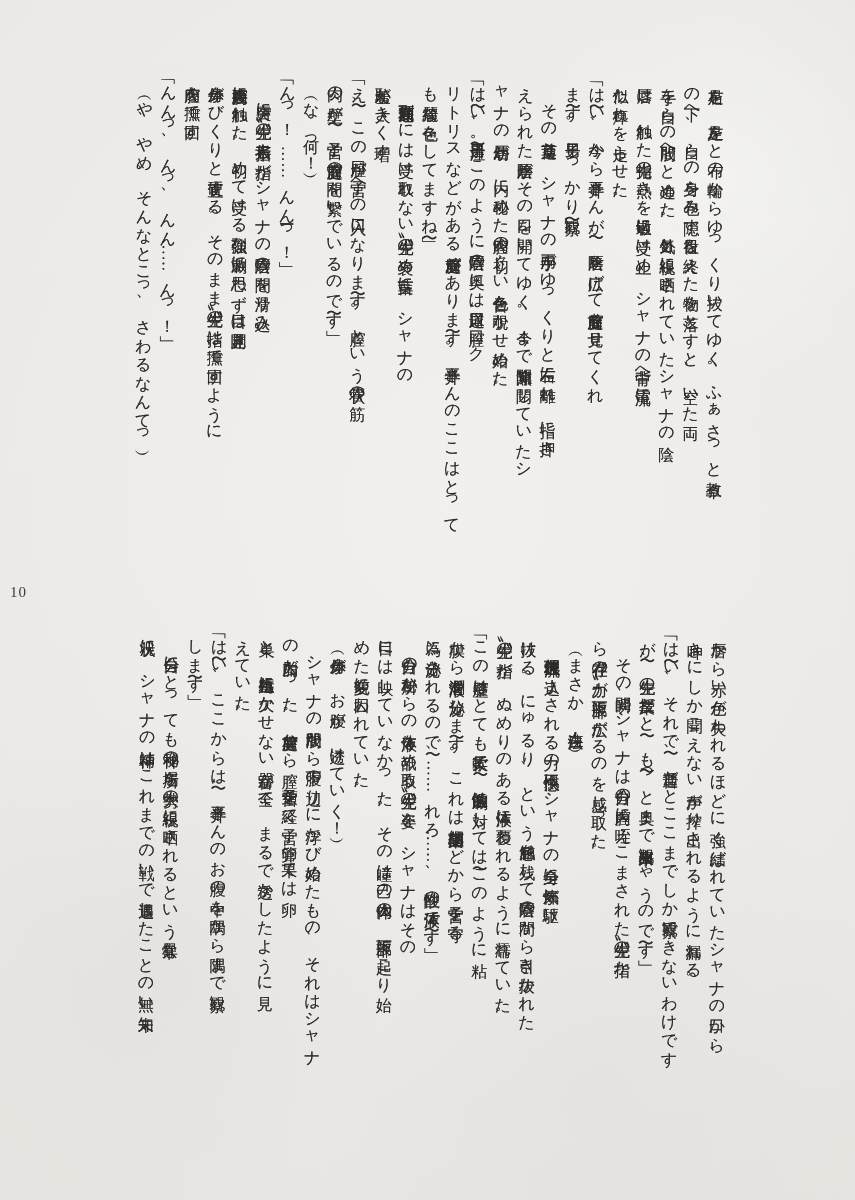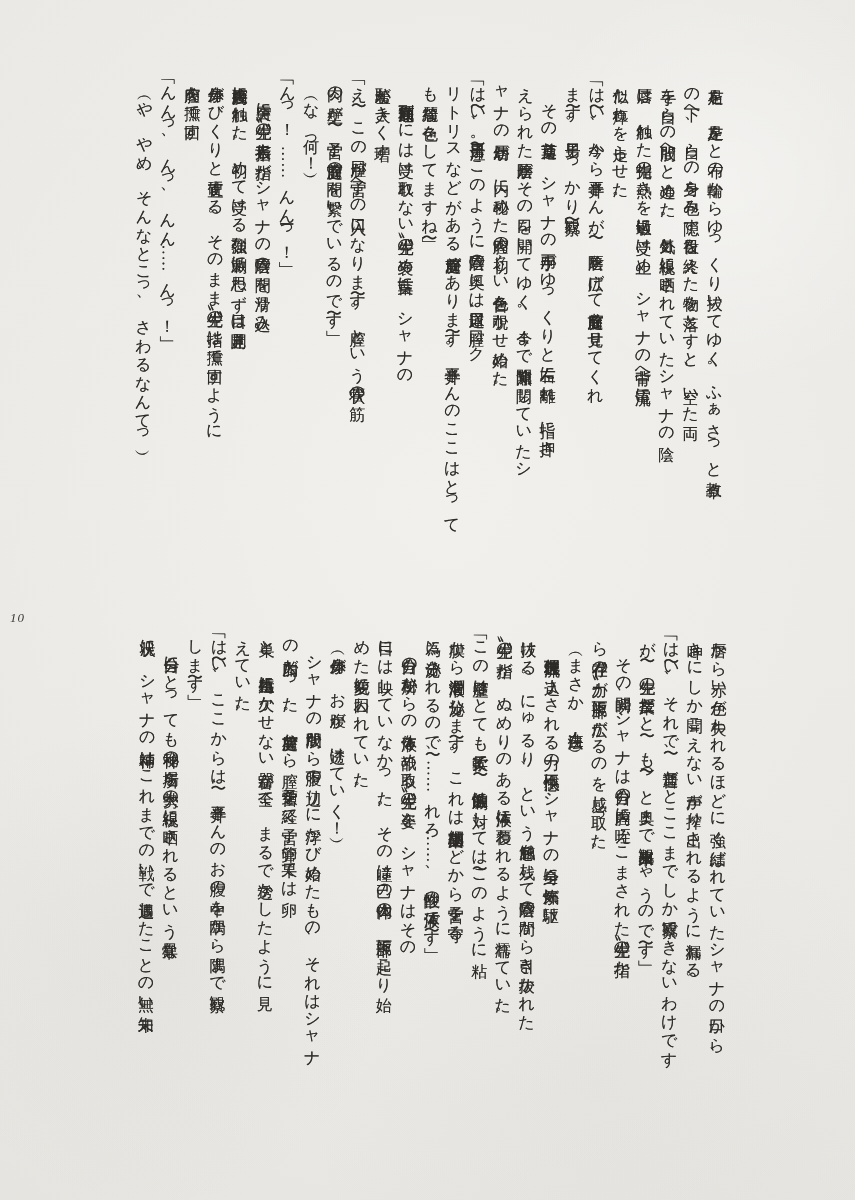--- a/index.html
+++ b/index.html
@@ -52,25 +52,24 @@
     height: 505px;
   }
   .bottom-block {
     top: 631px;
     right: 124px;
     height: 515px;
   }
   .page-num {
     position: absolute;
     left: 10px;
-    top: 610px;
-    font-size: 13px;
+    top: 584px;
+    font-size: 15px;
     letter-spacing: 1px;
     color: #3b3935;
-    font-style: italic;
   }
 </style>
 </head>
 <body>
 
 <div class="page">
 
   <div class="page-num">10</div>
 
   <div class="vblock top-block">

